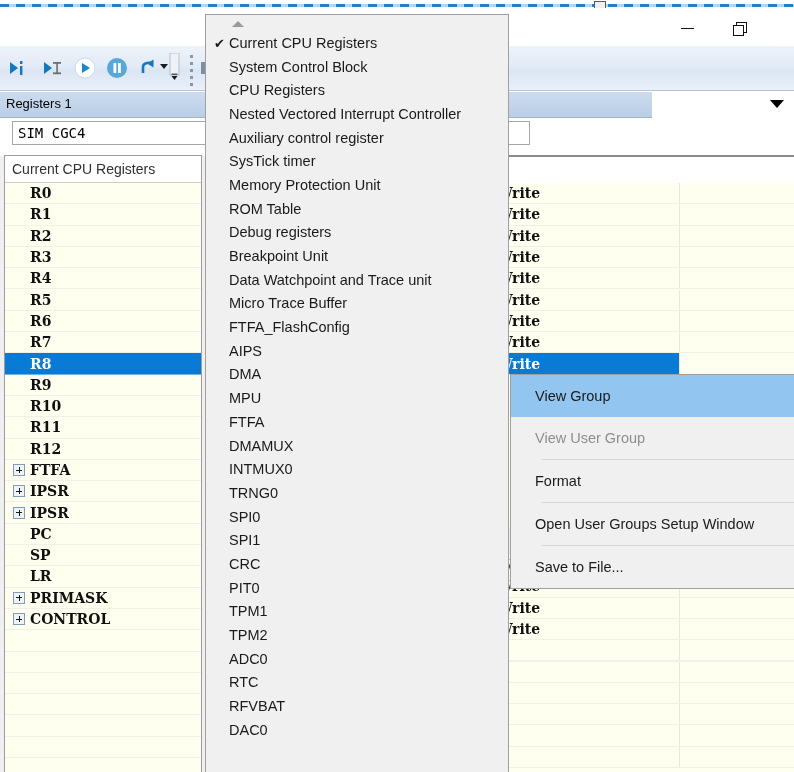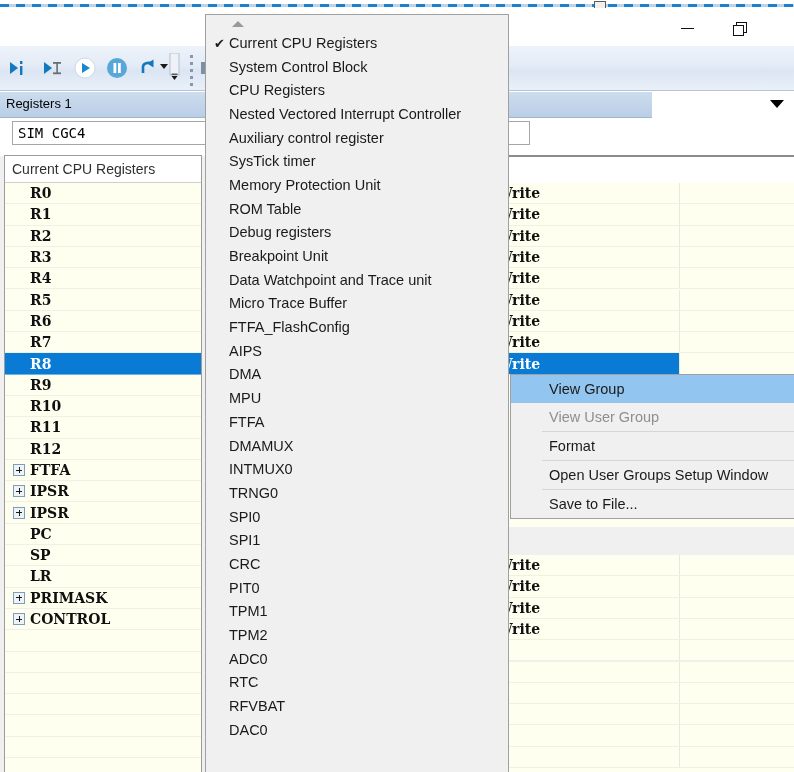--- a/index.html
+++ b/index.html
@@ -337,24 +337,24 @@
     width: 284px;
     background: #f0f0f0;
     border: 1px solid #a0a0a0;
     border-right: none;
     font-family: "Liberation Sans", sans-serif;
     font-size: 14.5px;
     color: #1a1a1a;
     box-sizing: border-box;
   }
   .ctx-item {
-    height: 28px;
+    height: 42px;
     display: flex;
     align-items: center;
-    padding-left: 38px;
+    padding-left: 24px;
     white-space: nowrap;
   }
   .ctx-item.highlight { background: #92c5f0; }
   .ctx-item.disabled  { color: #8e8e8e; }
   .ctx-sep {
     height: 1px;
     background: #d6d6d6;
     margin-left: 31px;
   }
   #ctx-rail {

